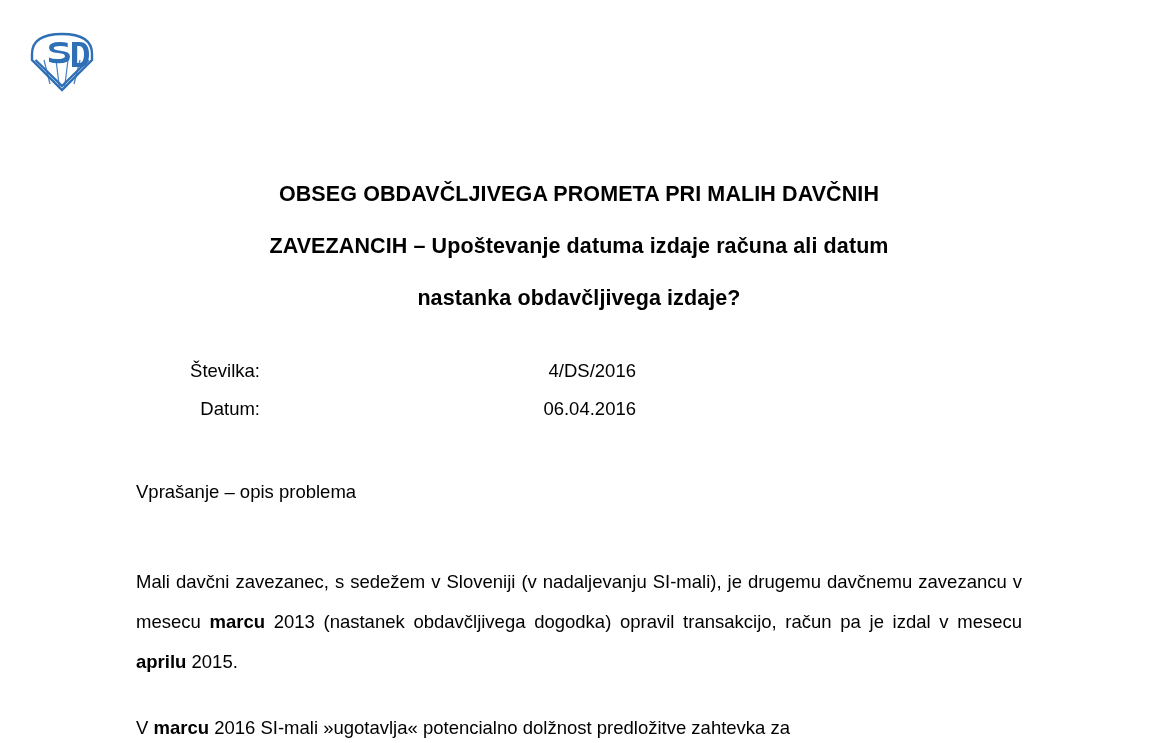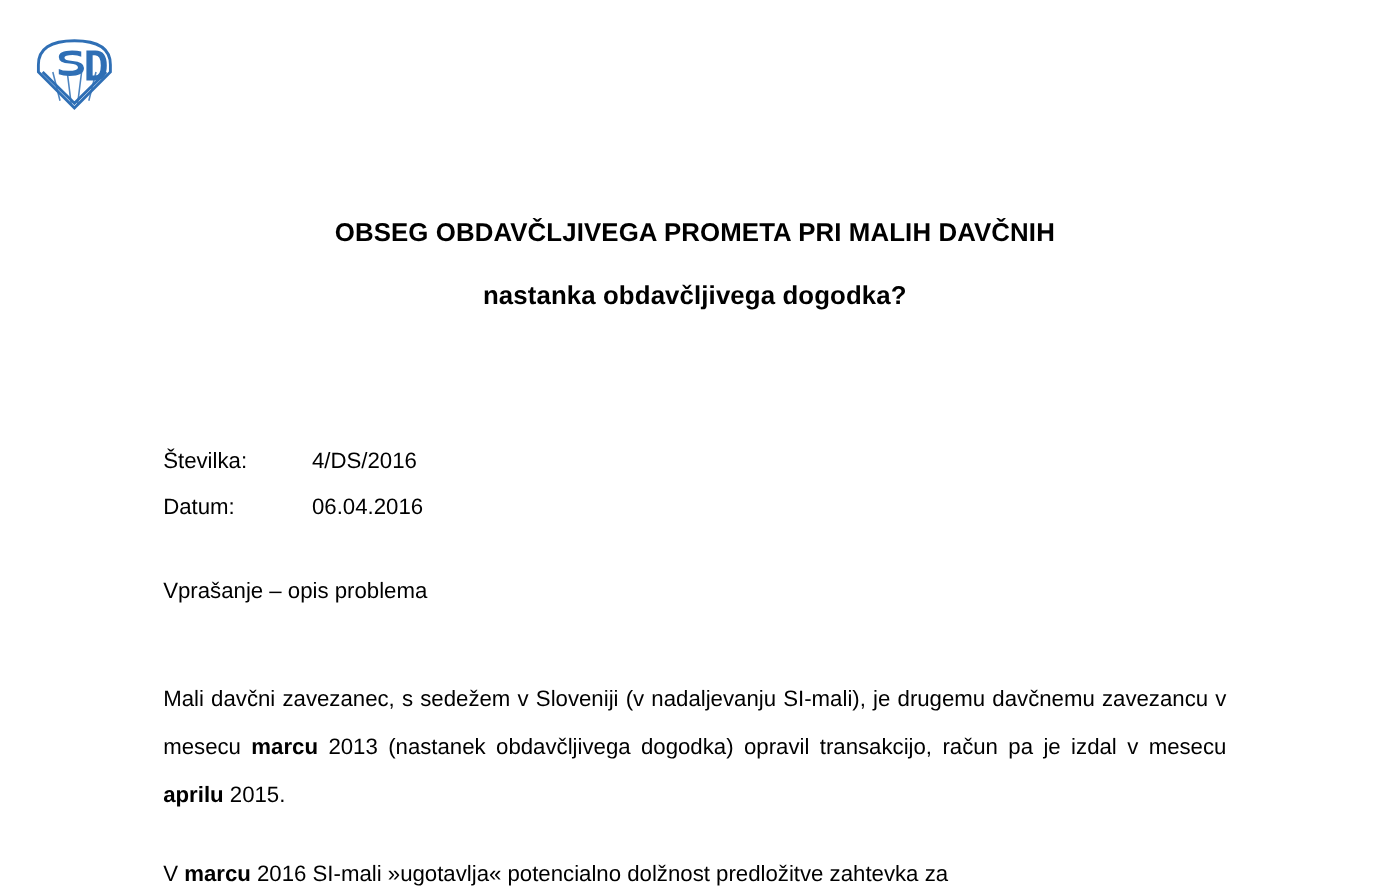--- a/index.html
+++ b/index.html
@@ -40,22 +40,23 @@
     font-weight: bold;
     letter-spacing: 0.1px;
     line-height: 52px;
     white-space: nowrap;
   }
 
   
   .meta {
     position: absolute;
     left: 136px;
-    top: 373px;
+    top: 360px;
     width: 500px;
+    text-align: right;
   }
   .meta-row {
     display: flex;
     align-items: baseline;
     height: 38px;
     font-size: 18.5px;
   }
   .meta-label {
     width: 124px;
     flex: 0 0 124px;
@@ -111,21 +112,22 @@
         <path d="M22 34 L28 58"></path>
         <path d="M58 34 L52 58"></path>
         <path d="M34 34 L37.5 62"></path>
         <path d="M46 34 L42.5 62"></path>
       </g>
     </svg>
   </div>
 
   <div class="title-block">
     <div class="title-line">OBSEG OBDAVČLJIVEGA PROMETA PRI MALIH DAVČNIH</div>
-    <div class="title-line">nastanka obdavčljivega dogodka?</div>
+    <div class="title-line">ZAVEZANCIH – Upoštevanje datuma izdaje računa ali datum</div>
+    <div class="title-line">nastanka obdavčljivega izdaje?</div>
   </div>
 
   <div class="meta">
     <div class="meta-row">
       <div class="meta-label">Številka:</div>
       <div class="meta-value">4/DS/2016</div>
     </div>
     <div class="meta-row">
       <div class="meta-label">Datum:</div>
       <div class="meta-value">06.04.2016</div>

